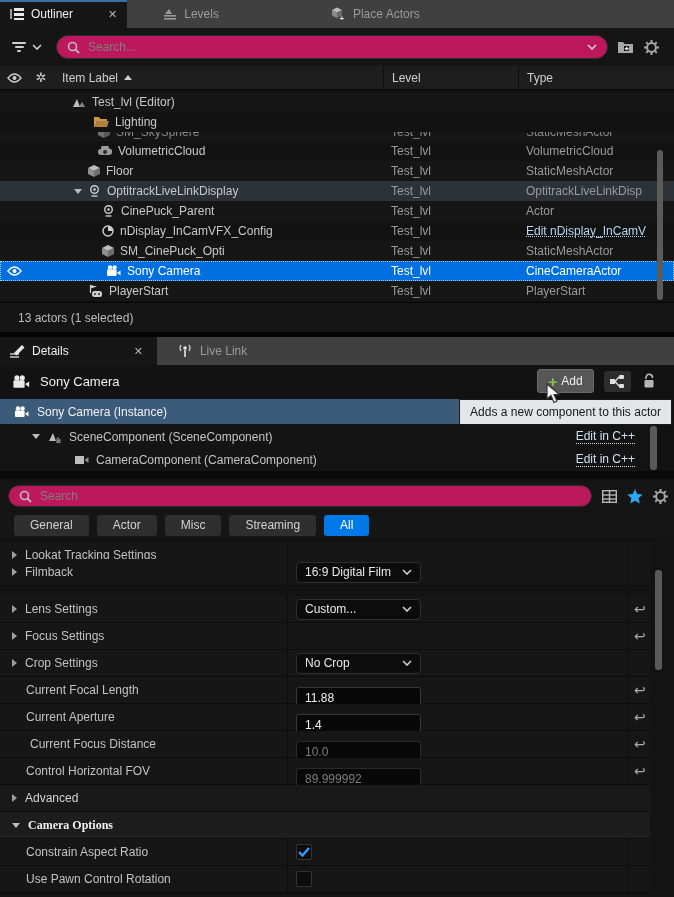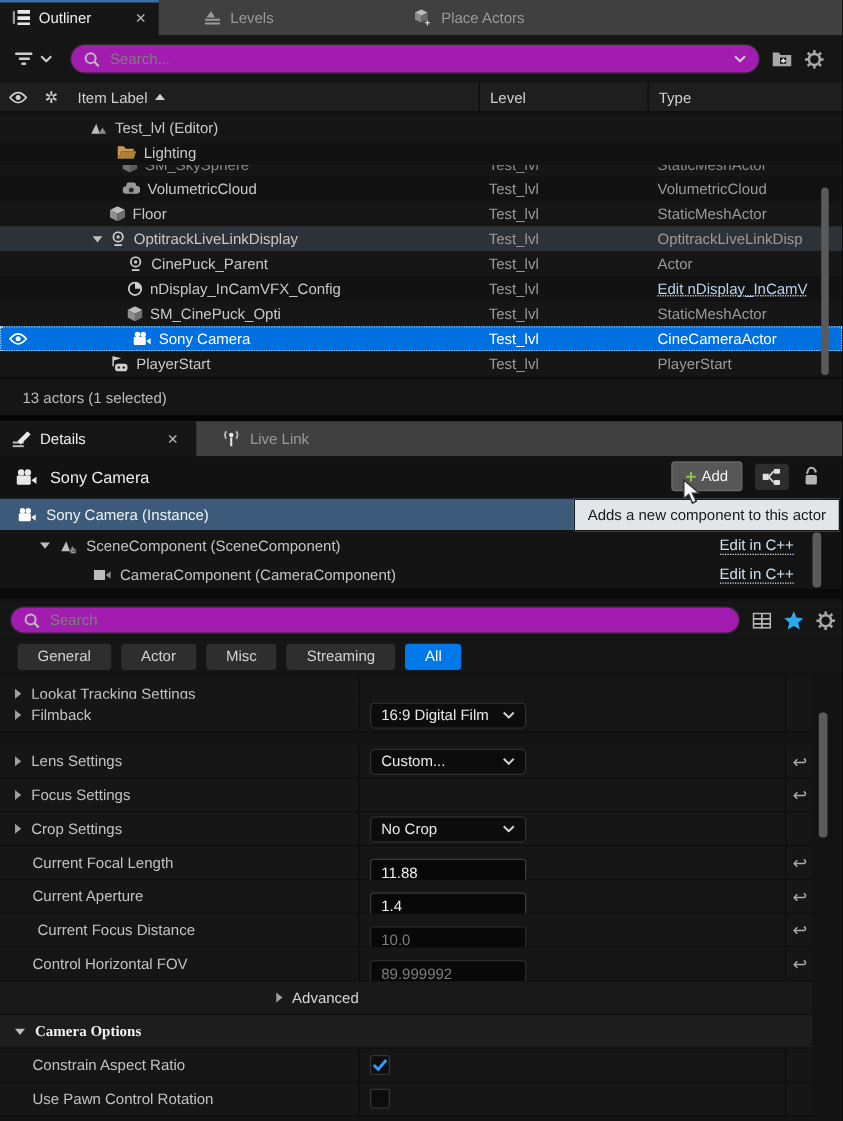--- a/index.html
+++ b/index.html
@@ -17,21 +17,21 @@
   .tab.active .topline { position:absolute; top:0; left:0; right:0; height:2px; background:#3a6ea8; }
   .tab .close { margin-left:28px; color:#b5b5b5; font-size:11px; }
   .tab.ghost { background:transparent; }
   .tabspace { width:26px; }
 
   
   .otoolbar { position:absolute; top:28px; left:0; width:674px; height:38px; background:#151515; display:flex; align-items:center; }
   .funnel { margin-left:12px; display:flex; flex-direction:column; gap:2px; align-items:center; }
   .funnel i { display:block; height:2px; background:#cfcfcf; border-radius:1px; }
   .funnel i:nth-child(1){width:14px}.funnel i:nth-child(2){width:9px}.funnel i:nth-child(3){width:4px}
-  .searchpill { position:relative; margin-left:14px; width:552px; height:24px; background:#a21caf;
+  .searchpill { position:relative; margin-left:14px; width:552px; height:24px; background:#be185d;
     border:1px solid #2a2a2a; border-radius:12px; display:flex; align-items:center; padding:0 10px; }
   .searchpill input { flex:1; background:transparent; border:0; outline:none; color:#d8d8d8; font-size:12px; font-family:inherit; }
   .searchpill input::placeholder { color:#7e7e7e; }
   .tb-ic { margin-left:10px; }
 
   
   .thead { position:absolute; top:66px; left:0; width:674px; height:24px; background:#1e1e1e;
     display:flex; align-items:center; border-bottom:1px solid #0a0a0a; color:#cfcfcf; }
   .th-eye { width:28px; display:flex; justify-content:center; }
   .th-star { width:26px; text-align:center; color:#cfcfcf; font-size:13px; }
@@ -89,21 +89,21 @@
 
   
   .pgrid { position:absolute; top:542px; left:0; width:674px; height:355px; background:#131313; }
   .prow { position:absolute; left:0; width:650px; height:27px; display:flex; align-items:stretch;
     background:#161616; border-bottom:1px solid #0c0c0c; }
   .prow .pl { width:287px; display:flex; align-items:center; gap:8px; padding-left:12px; color:#c2c2c2; }
   .prow .pv { flex:1; border-left:1px solid #0c0c0c; display:flex; align-items:center; padding-left:8px; }
   .prow .pv.nosep { border-left:0; }
   .prow .pr { width:22px; border-left:1px solid #0c0c0c; display:flex; align-items:center; justify-content:center; color:#a9a9a9; font-size:14px; }
   .prow .pr.empty { color:transparent; }
-  .prow.cat { background:#191919; } .prow.cat .pl { color:#d5d5d5;justify-content:flex-end; }
+  .prow.cat { background:#191919; } .prow.cat .pl { color:#d5d5d5; }
   .prow.section { background:#1d1d1d;font-family:Liberation Serif, serif; } .prow.section .pl { color:#f0f0f0; font-weight:bold; }
   .tri.right { border-top:4px solid transparent; border-bottom:4px solid transparent; border-left:5px solid #9f9f9f; }
   .dropdown { width:125px; height:21px; background:#0c0c0c; border:1px solid #2f2f2f; border-radius:4px;
     display:flex; align-items:center; padding:0 8px; color:#e8e8e8; }
   .dropdown .dtext { flex:1; overflow:hidden; white-space:nowrap; }
   .numfield { width:125px; height:21px; background:#080808; border:1px solid #383838; border-radius:3px;
     color:#f0f0f0; padding:0 8px; font-size:12px; font-family:inherit; outline:none;margin-top:15px; }
   .numfield.dimmed { color:#7d7d7d; border-color:#2a2a2a; }
   .checkbox { width:16px; height:16px; background:#0d0d0d; border:1px solid #343434; border-radius:2px;
     display:flex; align-items:center; justify-content:center; }

